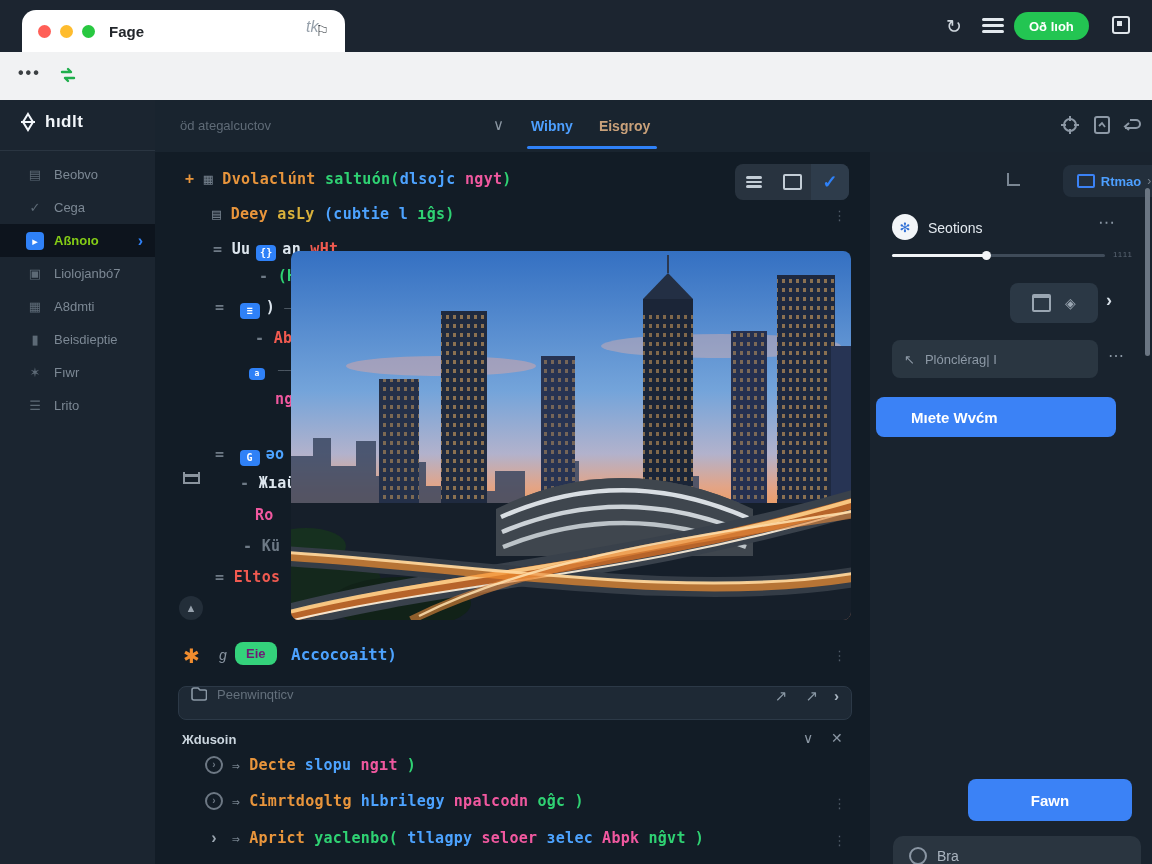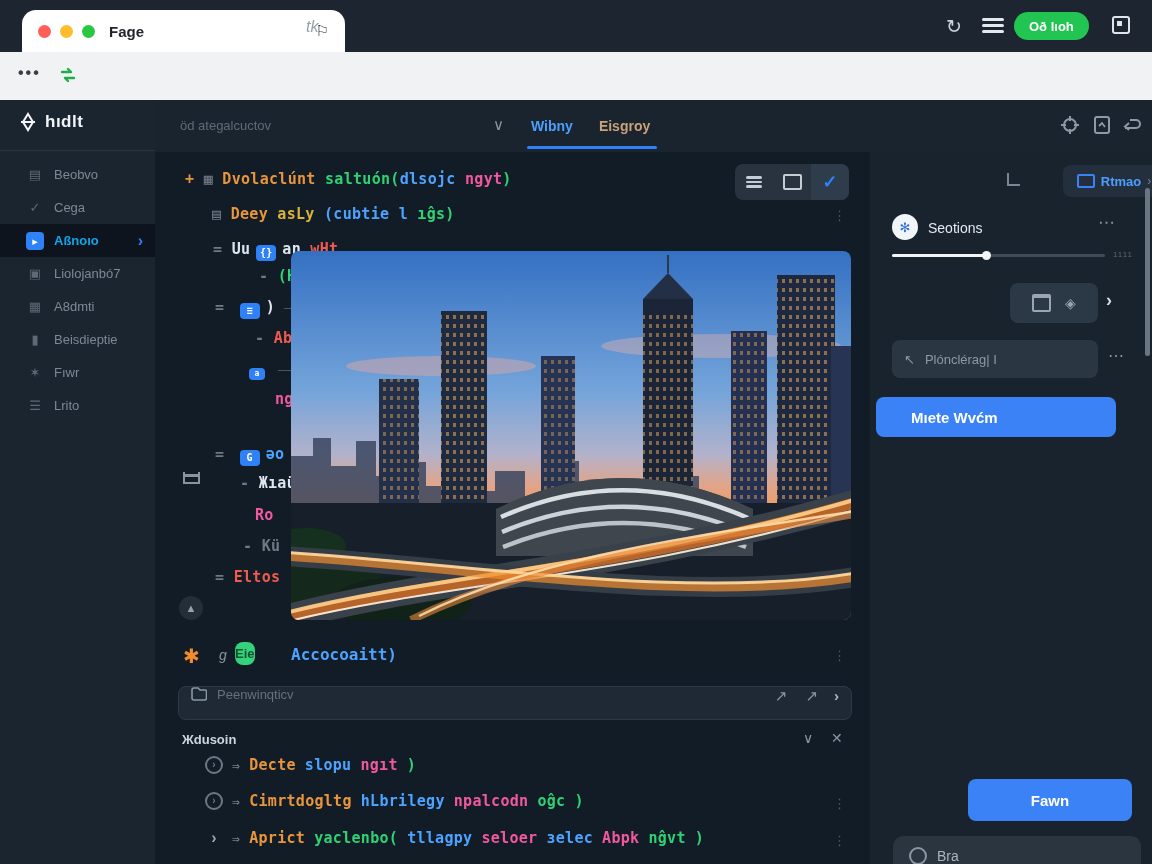--- a/index.html
+++ b/index.html
@@ -46,21 +46,21 @@
   #sidebar{position:absolute;left:0;top:0;width:155px;height:764px;background:#1b2530;}
   #logo-row{position:absolute;left:18px;top:12px;display:flex;align-items:center;gap:7px;}
   #logo-text{color:#f2f6fa;font-size:17px;font-weight:bold;letter-spacing:.5px;}
   #sidebar-divider{position:absolute;left:0;top:50px;width:155px;height:1px;background:#2a3541;}
   #sidebar-items{position:absolute;left:0;top:58px;width:155px;}
   .side-item{height:33px;display:flex;align-items:center;padding-left:26px;cursor:pointer;}
   .side-item.active{background:#0d141d;}
   .s-icon{width:18px;height:18px;color:#5d6a76;font-size:13px;line-height:18px;text-align:center;margin-right:10px;flex:0 0 18px;}
   .s-icon-active{background:#2f81f7;color:#fff;border-radius:4px;font-size:11px;}
   .s-label{color:#7c8894;font-size:13px;}
-  .side-item.active .s-label{color:#0ea5e9;font-weight:bold;}
+  .side-item.active .s-label{color:#84cc16;font-weight:bold;}
   .s-chev{margin-left:auto;margin-right:12px;color:#2f81f7;font-size:16px;font-weight:bold;}
 
   #app-header{position:absolute;left:155px;top:0;width:997px;height:52px;background:#19242f;border-bottom:4px solid #b91c1c;}
   #context-label{position:absolute;left:25px;top:18px;color:#5f6b77;font-size:13px;}
   #context-chevron{position:absolute;left:338px;top:16px;color:#8b97a3;font-size:15px;}
   #header-tabs{position:absolute;left:376px;top:0;height:52px;display:flex;align-items:center;gap:26px;}
   .htab{font-size:14px;font-weight:bold;color:#c9a17a;cursor:pointer;}
   .htab.active{color:#4d9fff;}
   #tab-underline{position:absolute;left:372px;bottom:3px;width:130px;height:3px;background:#2f81f7;border-radius:2px;}
   .hdr-ico{position:absolute;top:15px;}
@@ -85,22 +85,22 @@
   #flag-gutter{position:absolute;left:28px;top:320px;width:13px;height:10px;
                border-left:2.5px solid #8a949e;border-right:2.5px solid #8a949e;border-bottom:2.5px solid #8a949e;}
   #flag-gutter::before{content:"";position:absolute;left:0;top:2px;width:13px;height:2.5px;background:#8a949e;}
   #collapse-circle{position:absolute;left:24px;top:444px;width:24px;height:24px;border-radius:50%;
                    background:#232e39;color:#97a2ad;font-size:11px;display:flex;align-items:center;justify-content:center;}
   #photo{position:absolute;left:136px;top:99px;width:560px;height:369px;border-radius:8px;overflow:hidden;z-index:5;}
 
   #result-row{position:absolute;left:0;top:490px;width:715px;height:30px;}
   #result-star{position:absolute;left:28px;top:2px;color:#f08c2e;font-size:20px;}
   #result-prefix{position:absolute;left:64px;top:5px;color:#8b97a3;font-style:italic;font-size:14px;}
-  #result-badge{position:absolute;left:80px;top:0;background:#34d27b;color:#14532d;font-weight:bold;
-                font-size:13px;padding:4px 0;border-radius:8px;}
+  #result-badge{position:absolute;left:80px;top:0;background:#34d27b;color:#701a75;font-weight:bold;
+                font-size:13px;padding:4px 11px;border-radius:8px;}
   #result-text{position:absolute;left:136px;top:3px;color:#4da3ff;font-family:"DejaVu Sans Mono",monospace;
                font-size:16px;font-weight:700;}
   #prompt-bar{position:absolute;left:23px;top:534px;width:672px;height:32px;background:#1e2935;
               border:1px solid #2c3947;border-radius:8px;display:flex;align-items:flex-start;}
   #prompt-text{margin-left:10px;color:#64707c;font-size:13px;}
   .p-arrow{color:#8a98a5;font-size:15px;margin-left:18px;}
   #prompt-chev{color:#aab6c2;font-size:15px;margin-left:16px;margin-right:12px;font-weight:bold;}
 
   #console-title{position:absolute;left:27px;top:580px;color:#cbd6df;font-size:13px;font-weight:bold;}
   #console-collapse{position:absolute;left:648px;top:578px;color:#8a96a3;font-size:14px;}

